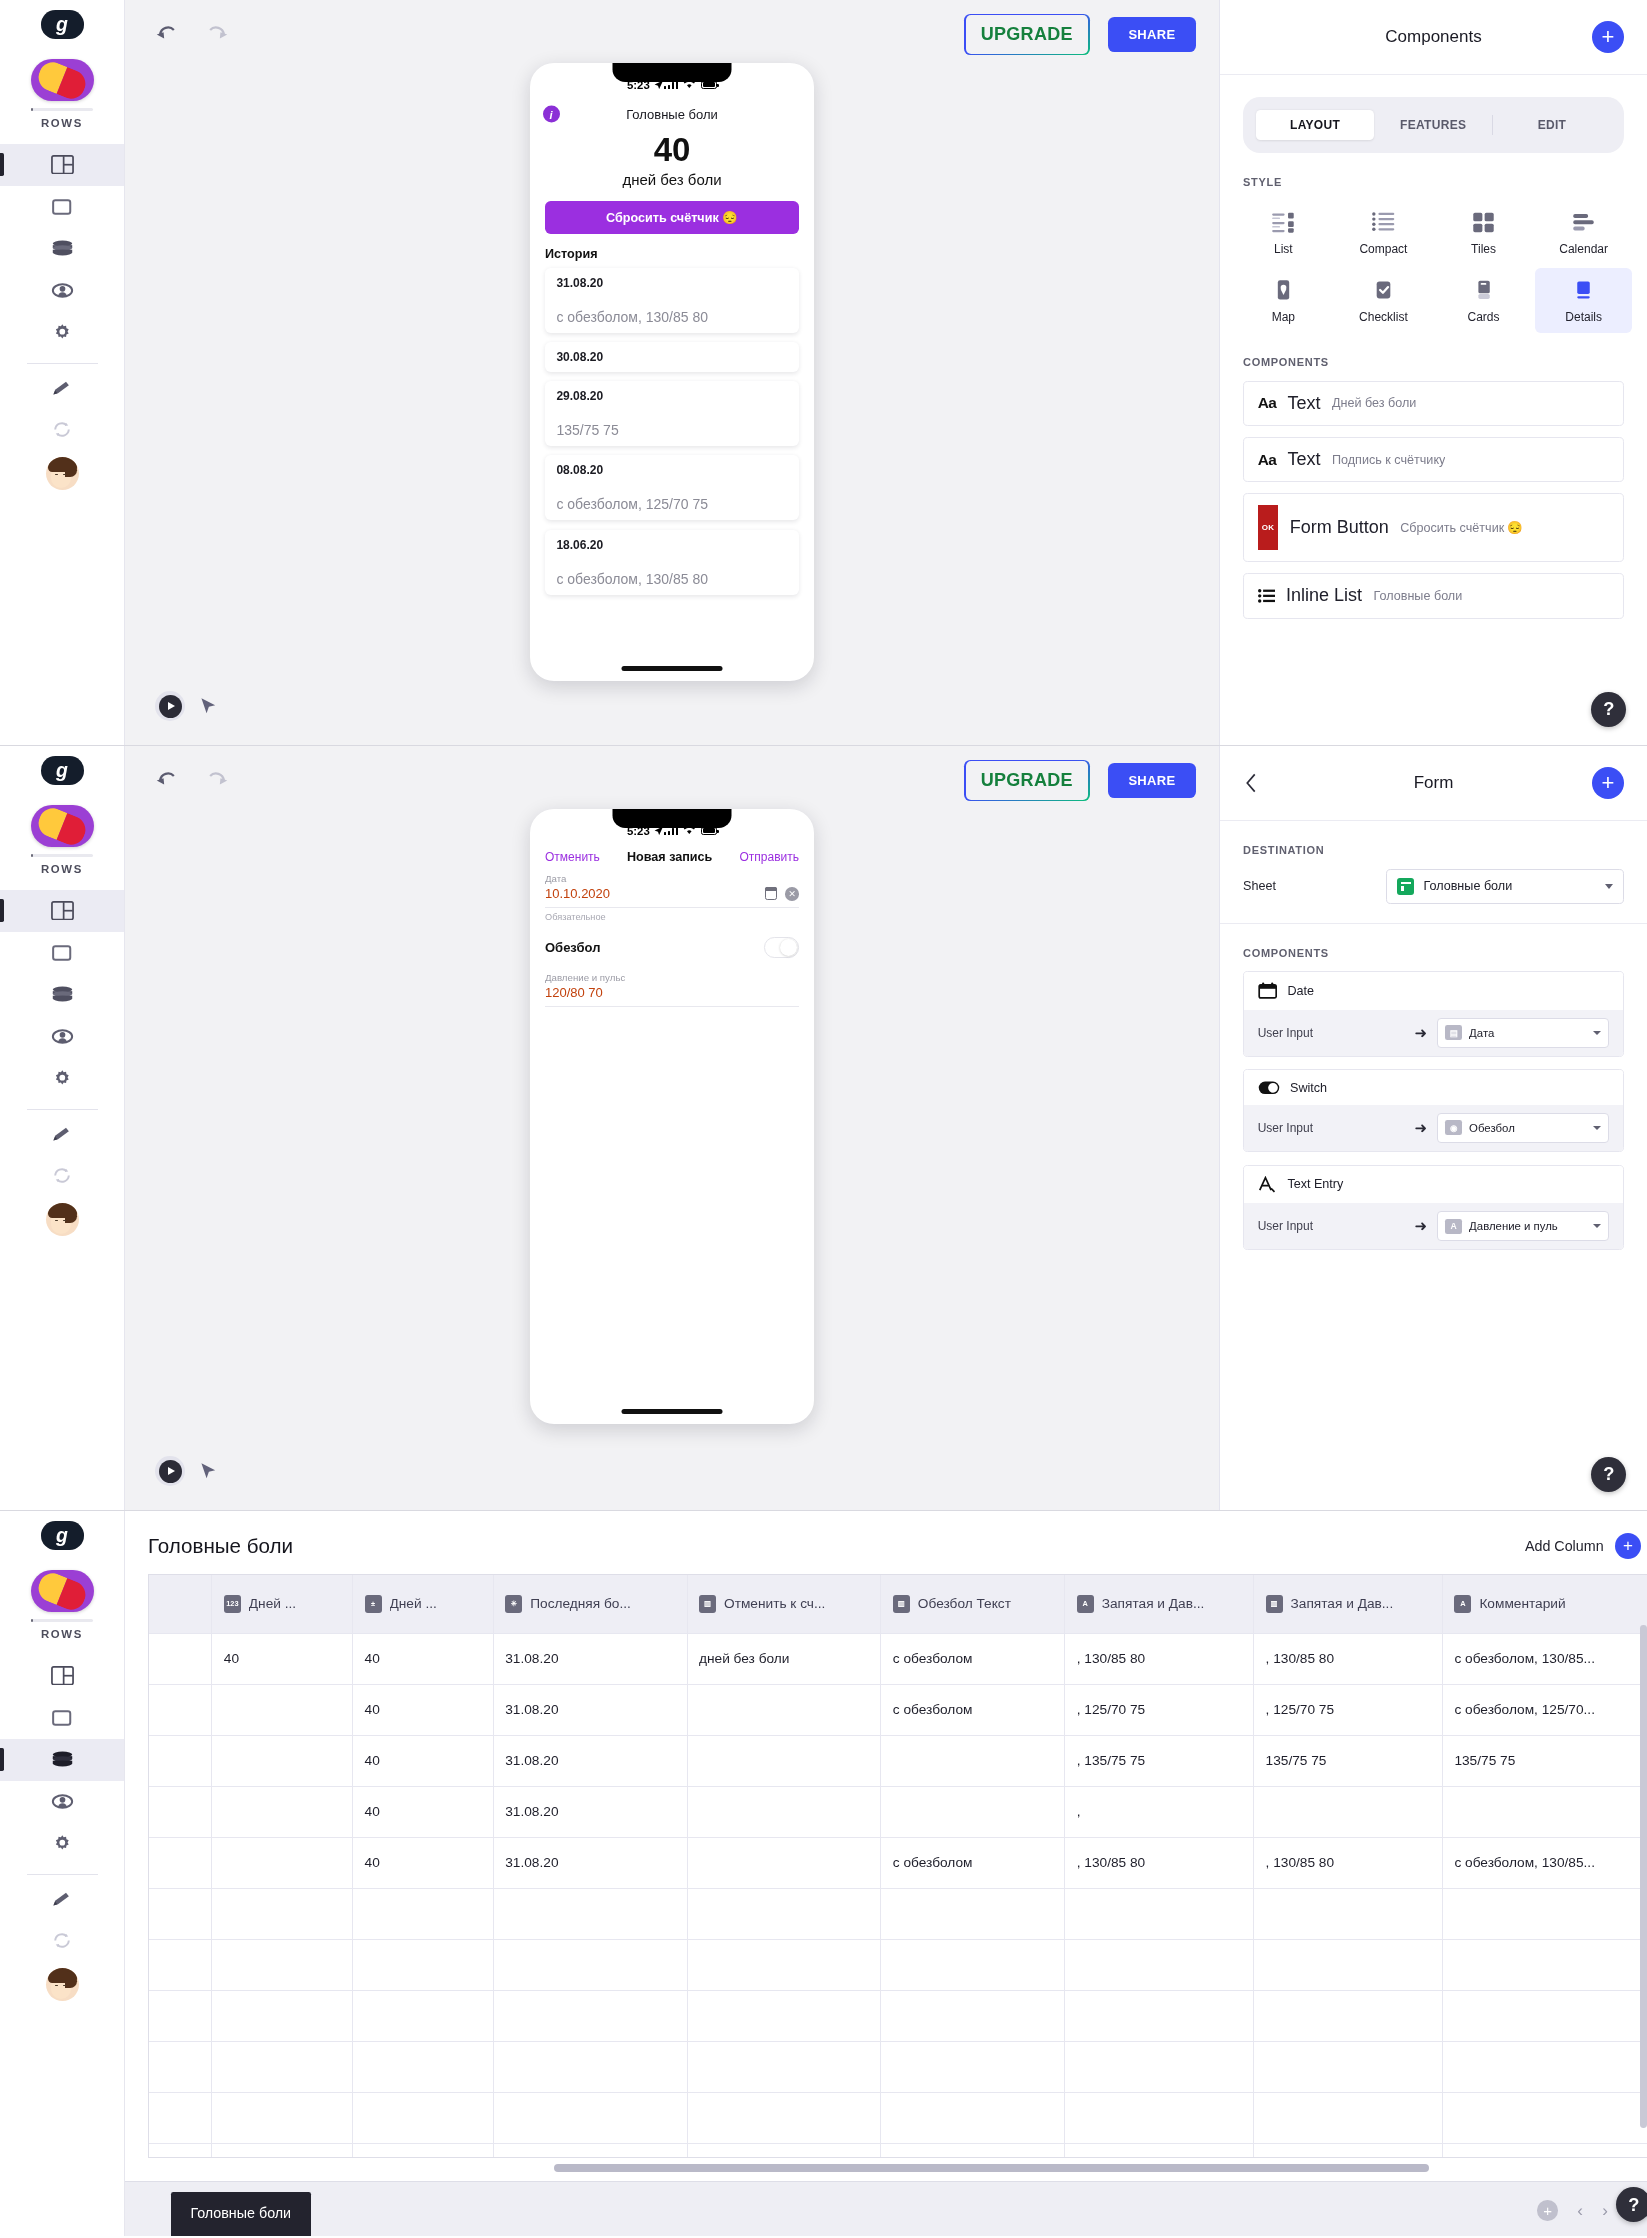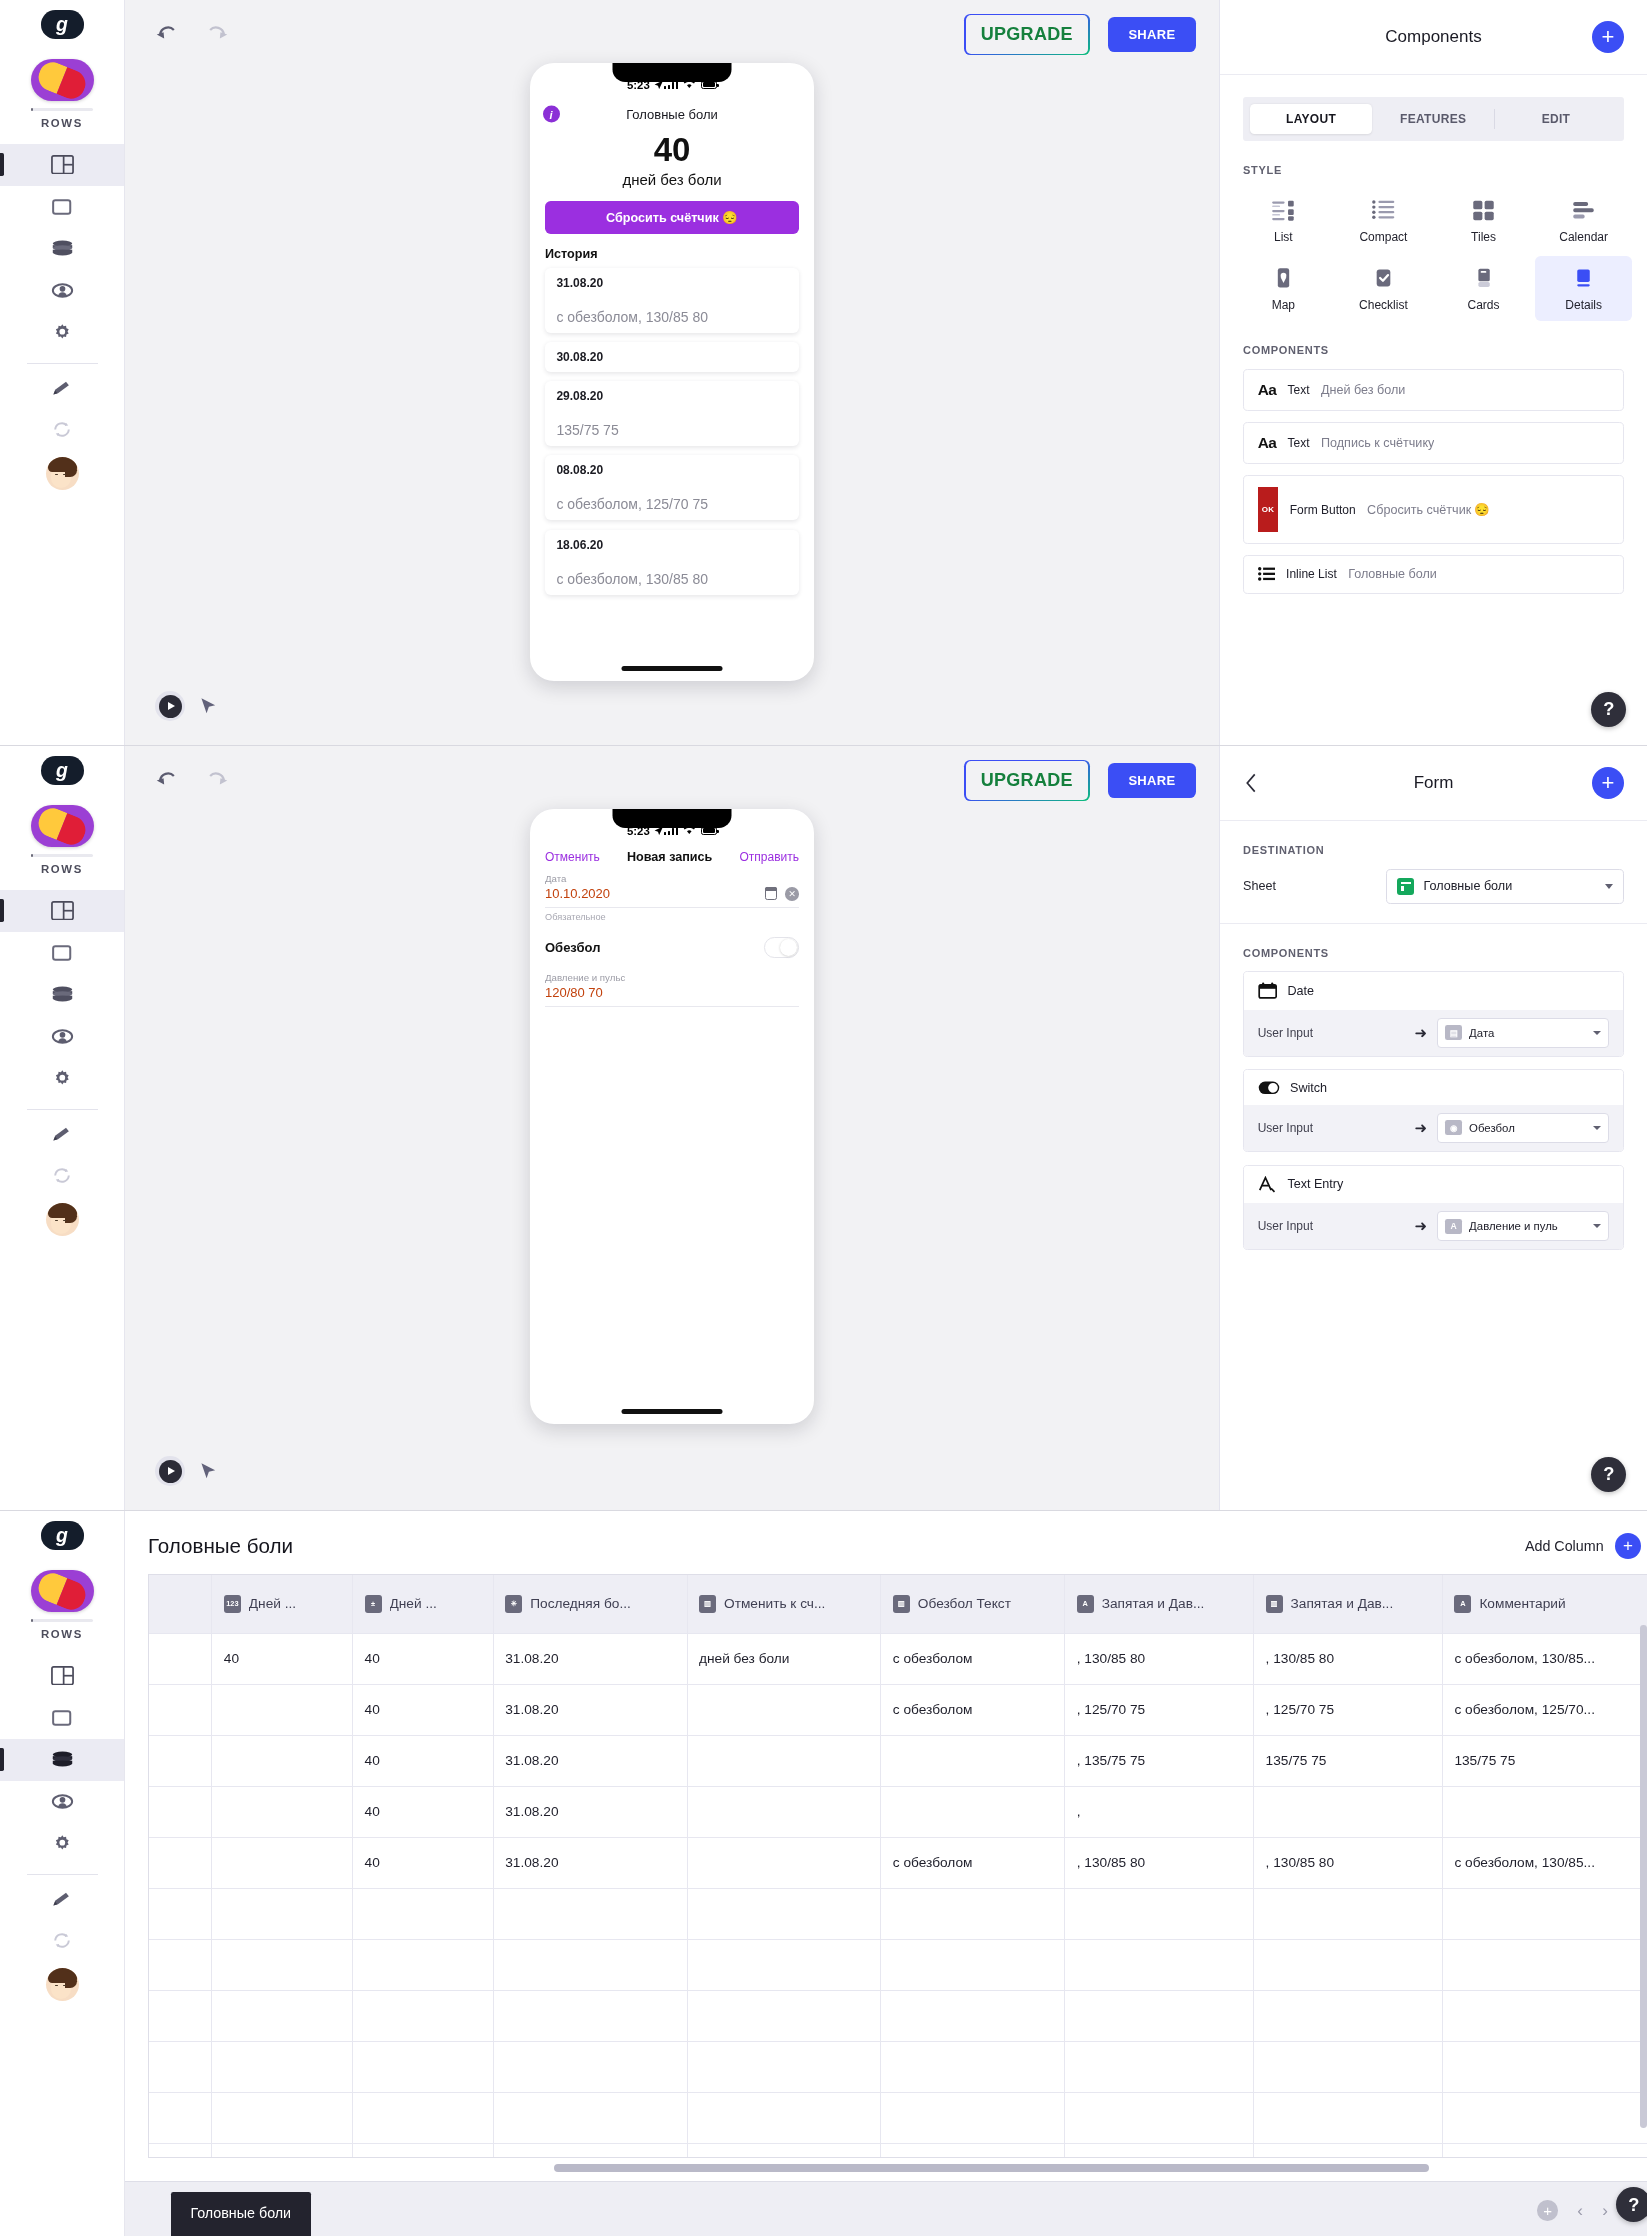--- a/index.html
+++ b/index.html
@@ -165,36 +165,36 @@
   .insp-head {
     height: 75px; display:flex; align-items:center; justify-content:center;
     border-bottom: 0.6px solid #ebebf2; position: relative;
   }
   .insp-title { font-size: 17px; color: #1a1a24; font-weight: 500; }
   .insp-back { position:absolute; left: 25px; top: 50%; transform: translateY(-50%); cursor:pointer; }
   .fab { position:absolute; right: 23px; top: 50%; transform: translateY(-50%);
     width: 32px; height: 32px; border-radius: 50%; background:#3b4ef5; color:#fff;
     display:flex; align-items:center; justify-content:center; font-size: 22px; font-weight: 300; line-height: 0.8; cursor:pointer; }
 
-  .tabs { margin: 22px 23px 0; background: #eeeef4; border-radius: 3px; padding: 7px; display:flex; }
+  .tabs { margin: 22px 23px 0; background: #eeeef4; border-radius: 17px; padding: 13px; display:flex; }
   .tab { flex:1; text-align:center; padding: 8px 0; font-size: 12px; font-weight:bold; color:#5a5a6b; letter-spacing:0.3px; cursor:pointer; border-radius: 4.6px; }
   .tab.active { background:#fff; color:#16161e; box-shadow: 0 0.6px 2.3px rgba(0,0,0,.09); }
   .tab-div { width:0.6px; background:#d9d9e4; margin: 5.1px 0; }
 
   .sec-label { font-size: 11px; font-weight: bold; letter-spacing: 0.7px; color: #60606f; margin: 23px 23px 12.6px; }
   .style-grid { display:grid; grid-template-columns: repeat(4, 1fr); gap: 3.4px; margin: 0 15px; }
   .style-cell { display:flex; flex-direction:column; align-items:center; gap: 8px; padding: 10.3px 2.3px 9.2px; border-radius: 5.7px; cursor:pointer; }
   .style-cell.active { background: #eceeff; }
   .style-cell .nm { font-size: 12px; color:#23232e; }
 
   .comp-row {
     margin: 0 23px 10.3px; border: 0.6px solid #e6e6ef; border-radius: 4.6px;
     display:flex; align-items:center; gap: 11.4px; padding: 11.4px 13.7px; cursor:pointer;
   }
-  .comp-type { font-size: 12px; color: #20202b; }
+  .comp-type { font-size: 18px; color: #20202b; }
   .comp-val { font-size: 12.6px; color: #7d7d8c; overflow:hidden; white-space:nowrap; text-overflow:ellipsis; }
   .aa { font-size: 15.4px; font-weight: bold; color:#111; letter-spacing:-0.6px; }
   .okchip { background:#b91c1c; color:#fff; font-size:8px; font-weight:bold; padding:18px 4px; border-radius:0; letter-spacing:0.3px; }
 
   .help-fab {
     position:absolute; right: 20.6px; bottom: 18.3px; width: 35px; height:35px; border-radius:50%;
     background:#2f2f3a; color:#fff; font-size: 18.3px; font-weight:bold;
     display:flex; align-items:center; justify-content:center; cursor:pointer;
     box-shadow: 0 1.7px 5.7px rgba(0,0,0,.25);
   }

